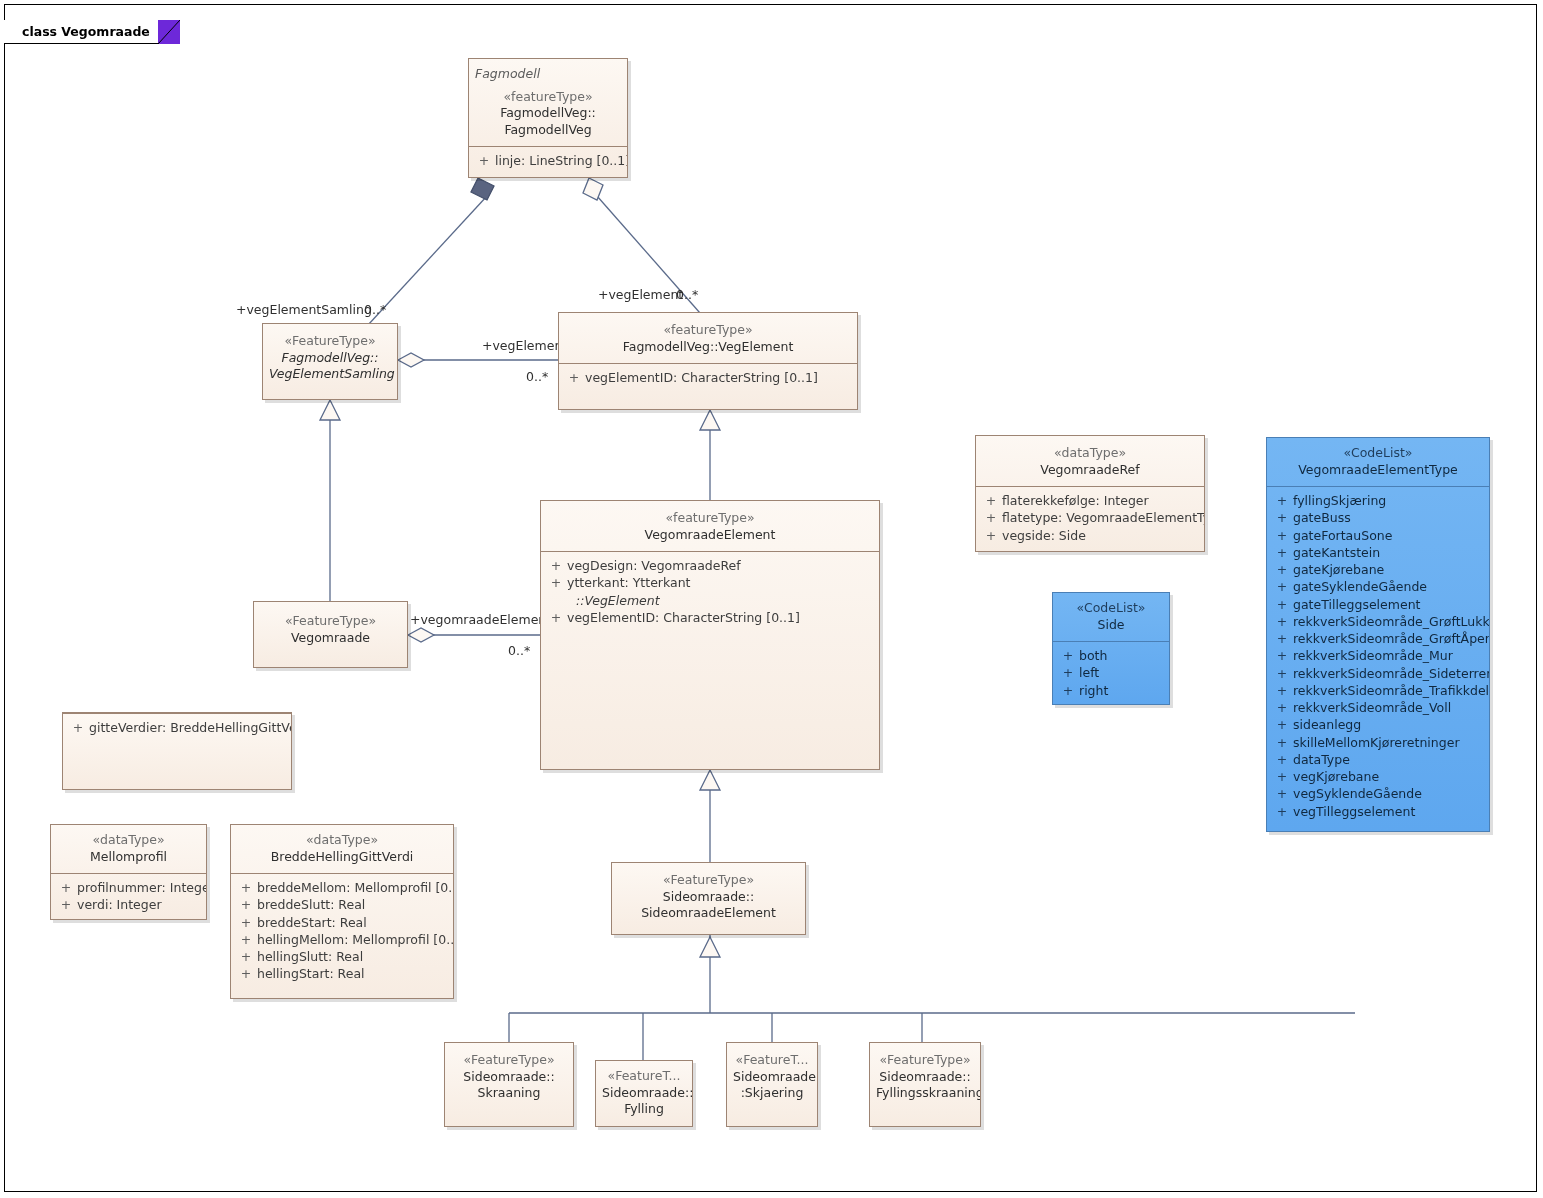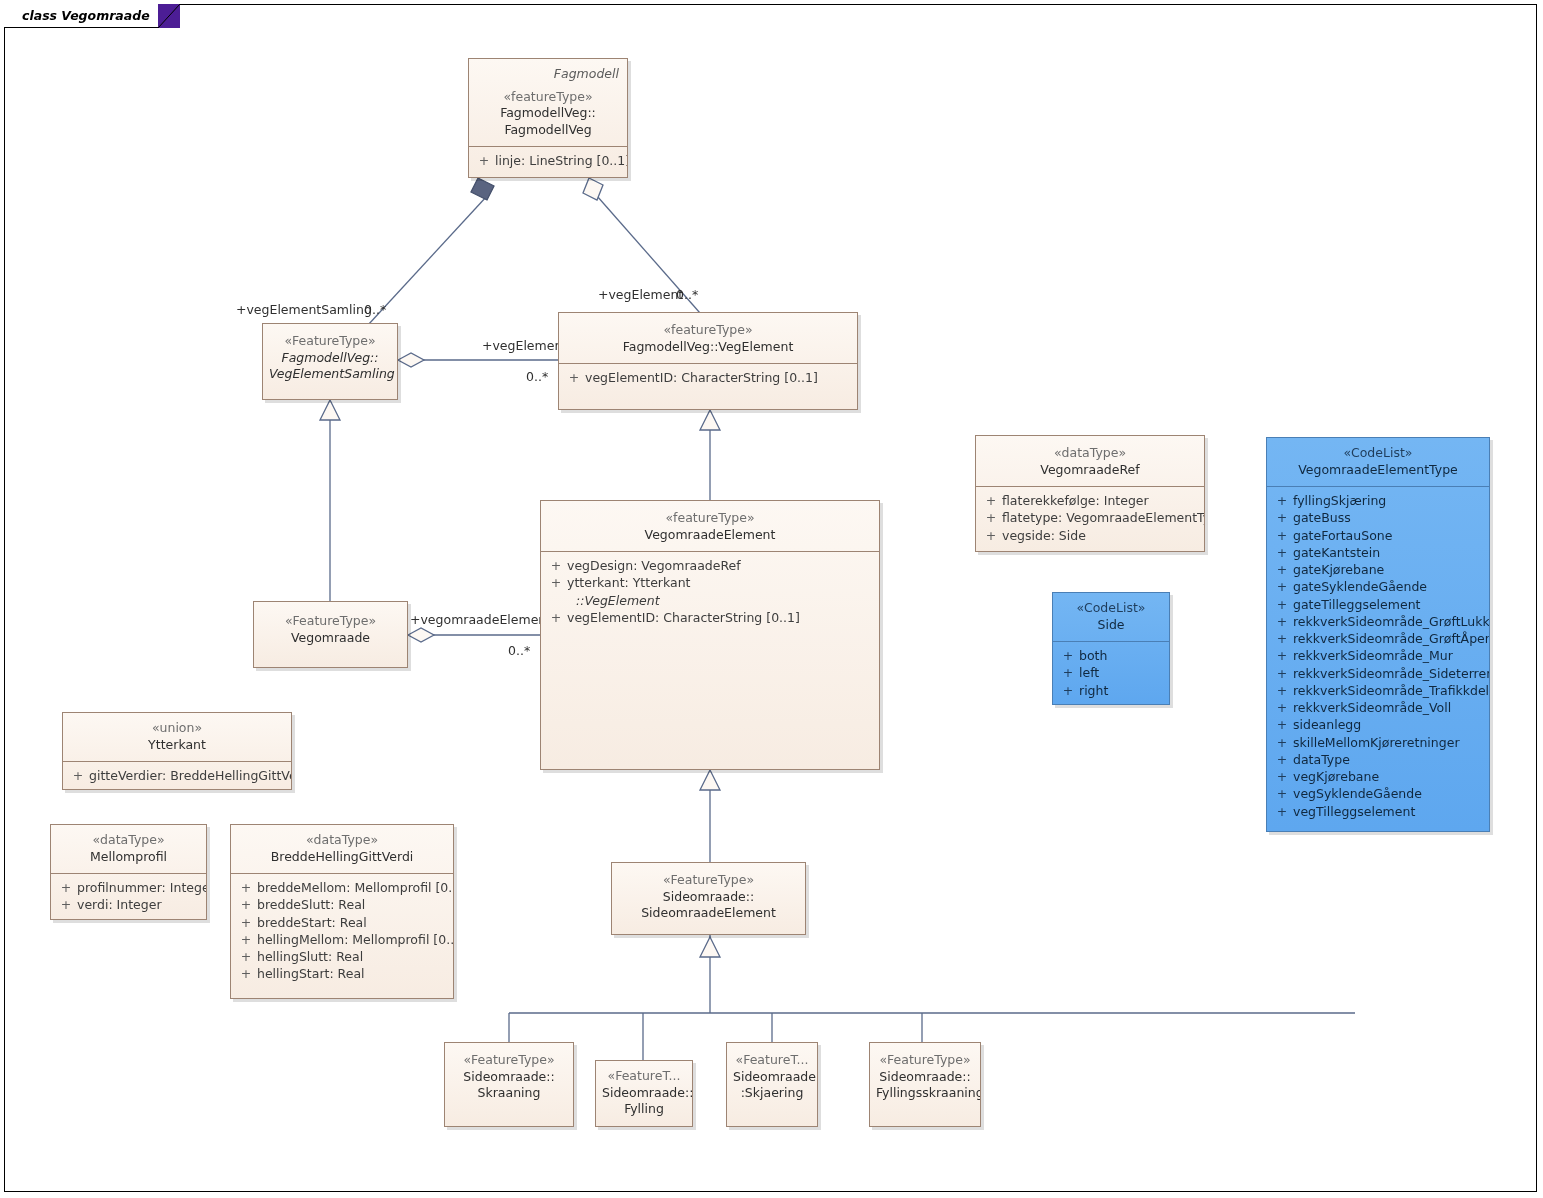--- a/index.html
+++ b/index.html
@@ -24,28 +24,27 @@
     left: 4px;
     top: 4px;
     width: 1533px;
     height: 1188px;
     border: 1px solid #000000;
     box-sizing: border-box;
   }
   #frame-tab {
     position: absolute;
     left: 4px;
-    top: 4px;
+    top: 20px;
     height: 24px;
     box-sizing: border-box;
-    background: #4c1d95;
+    background: #6d28d9;
     border-right: 0;
     display: flex;
     align-items: center;
-    font-style: italic;
   }
   #frame-tab .tab-body {
     height: 24px;
     box-sizing: border-box;
     border-bottom: 1px solid #000;
     border-right: 0;
     padding: 0 8px 0 18px;
     display: flex;
     align-items: center;
     font-size: 12.5px;
@@ -89,21 +88,21 @@
   .uml.code .hdr .stereo { color: #1f3d5c; }
   .uml .hdr .name {
     font-weight: normal;
     display: block;
     color: #2f2f2f;
   }
   .uml.code .hdr .name { color: #10283f; }
   .uml .hdr .name.italic { font-style: italic; }
   .uml .hdr .tag {
     display: block;
-    text-align: right;
+    text-align: left;
     font-style: italic;
     color: #5c5c5c;
     font-size: 12.5px;
     padding-right: 2px;
     margin-bottom: 6px;
   }
   .uml .sep {
     border-top: 1px solid #9d8473;
     height: 0;
   }
@@ -419,24 +418,20 @@
           <span class="txt">vegSyklendeGående</span>
         </div>
         <div class="attr">
           <span class="vis">+</span>
           <span class="txt">vegTilleggselement</span>
         </div>
       </div>
   </div>
 
   <div class="uml" style="left:62px; top:712px; width:230px; height:78px;">
-    <div class="hdr" style="padding-top:7px;">
-      <span class="stereo">«union»</span>
-      <span class="name">Ytterkant</span>
-    </div>
     <div class="sep"></div>
     <div class="attrs">
       <div class="attr">
         <span class="vis">+</span>
         <span class="txt">gitteVerdier: BreddeHellingGittVerdi</span>
       </div>
     </div>
   </div>
 
   <div class="uml" style="left:50px; top:824px; width:157px; height:96px;">

